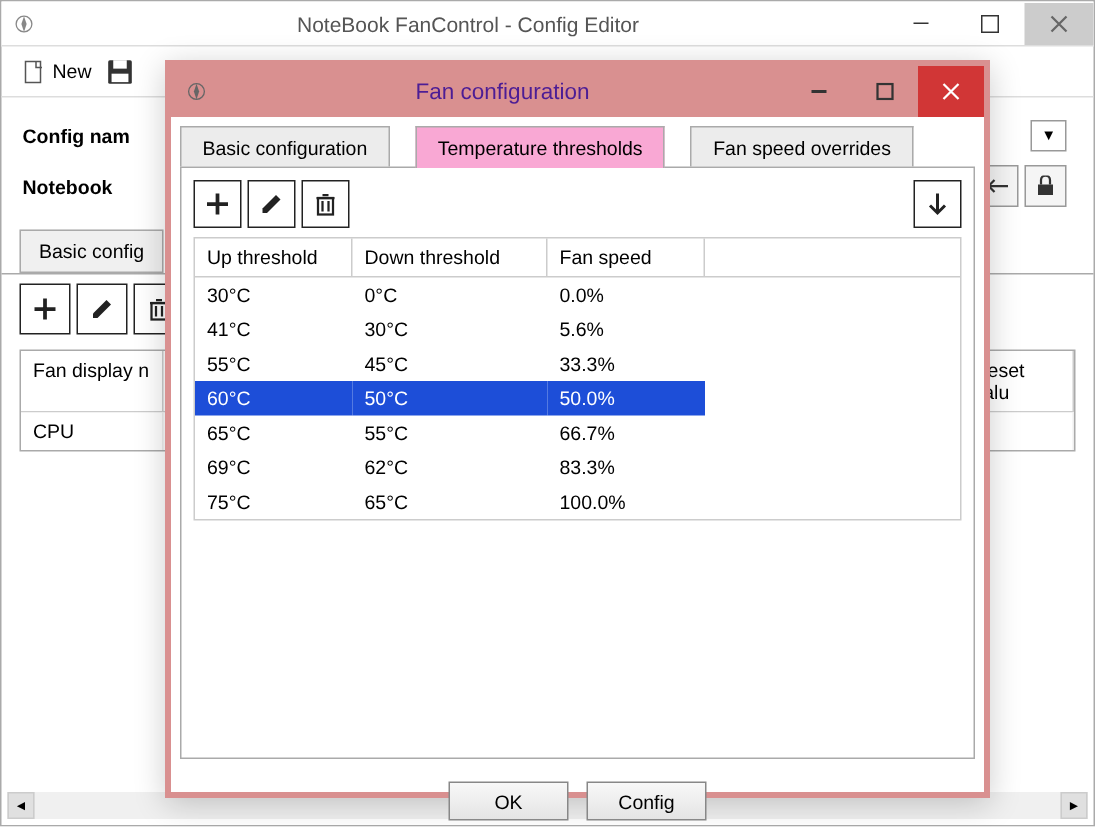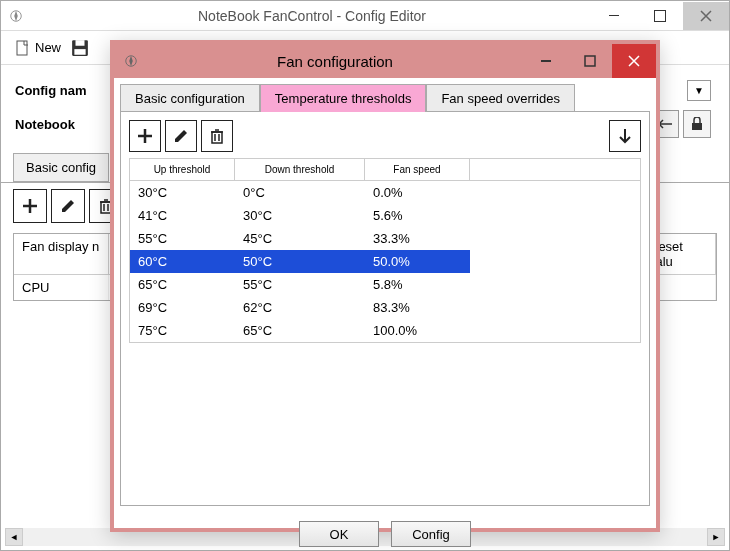--- a/index.html
+++ b/index.html
@@ -42,40 +42,40 @@
     .col-last { width: 50px; }
     .col-reset { width: 75px; }
     
     .main-scrollbar { position: absolute; bottom: 4px; left: 4px; right: 4px; height: 18px; background: #f0f0f0; display: flex; justify-content: space-between; }
     .main-scrollbar .arrow { width: 18px; height: 18px; background: #e0e0e0; border: 1px solid #ccc; display: flex; align-items: center; justify-content: center; font-size: 9px; }
     
     
     .dialog { position: absolute; top: 40px; left: 110px; width: 550px; height: 492px; background: #fff; border: 4px solid #d99090; box-shadow: 0 4px 20px rgba(0,0,0,0.2); }
     .dialog-titlebar { height: 34px; background: #d99090; display: flex; align-items: center; padding-left: 10px; }
     .dialog-titlebar .dlg-icon { width: 14px; height: 14px; margin-right: 8px; }
-    .dialog-titlebar .title { flex: 1; text-align: center; font-size: 15px; color: #000000; }
+    .dialog-titlebar .title { flex: 1; text-align: center; font-size: 15px; color: #4c1d95; }
     .dialog-titlebar .controls { display: flex; height: 100%; }
     .dialog-titlebar .control-btn { width: 44px; height: 100%; display: flex; align-items: center; justify-content: center; }
     .dialog-titlebar .control-btn.minimize { background: #d99090; }
     .dialog-titlebar .control-btn.minimize::after { content: ''; width: 10px; height: 2px; background: #333; }
     .dialog-titlebar .control-btn.maximize { background: #d99090; }
     .dialog-titlebar .control-btn.close { background: #d13636; color: #fff; font-size: 16px; }
     
-    .dialog-tabs { display: flex; padding: 6px 6px 0 6px; }
+    .dialog-tabs { display: flex; padding: 6px 6px 0 6px; gap: 17px; }
     .dialog-tab { padding: 6px 14px; border: 1px solid #aaa; background: #ececec; font-size: 13px; border-bottom: none; }
     .dialog-tab.active { background: #f9a8d4; position: relative; z-index: 2; }
     
     .dialog-content { border: 1px solid #aaa; margin: 0 6px 6px 6px; padding: 8px; background: #fff; position: relative; top: -1px; height: 395px; }
     .dialog-toolbar { display: flex; gap: 4px; margin-bottom: 6px; }
     .dialog-toolbar .icon-btn { width: 32px; height: 32px; border: 1.5px solid #222; background: #fff; display: flex; align-items: center; justify-content: center; }
     .dialog-toolbar .spacer { flex: 1; }
     
     .threshold-table { border: 1px solid #ccc; background: #fff; }
     .threshold-header { display: flex; border-bottom: 1px solid #ccc; }
-    .threshold-header div { padding: 5px 8px; border-right: 1px solid #ccc; font-size: 10px; text-align: center; }
+    .threshold-header div { padding: 5px 8px; border-right: 1px solid #ccc; font-size: 13px; }
     .threshold-row { display: flex; }
     .threshold-row div { padding: 4px 8px; font-size: 13px; }
     .threshold-row.selected div { background: #1d4ed8; color: #fff; }
     .col-up { width: 105px; }
     .col-down { width: 130px; }
     .col-speed { width: 105px; }
     
     .dialog-buttons { display: flex; justify-content: center; gap: 12px; padding: 8px 0; }
     .dialog-buttons button { width: 80px; height: 26px; border: 1px solid #888; background: linear-gradient(#f8f8f8, #e4e4e4); font-size: 13px; }
     
@@ -265,21 +265,21 @@
             <div class="col-speed">33.3%</div>
           </div>
           <div class="threshold-row selected">
             <div class="col-up">60°C</div>
             <div class="col-down">50°C</div>
             <div class="col-speed">50.0%</div>
           </div>
           <div class="threshold-row">
             <div class="col-up">65°C</div>
             <div class="col-down">55°C</div>
-            <div class="col-speed">5.8%</div>
+            <div class="col-speed">66.7%</div>
           </div>
           <div class="threshold-row">
             <div class="col-up">69°C</div>
             <div class="col-down">62°C</div>
             <div class="col-speed">83.3%</div>
           </div>
           <div class="threshold-row">
             <div class="col-up">75°C</div>
             <div class="col-down">65°C</div>
             <div class="col-speed">100.0%</div>

